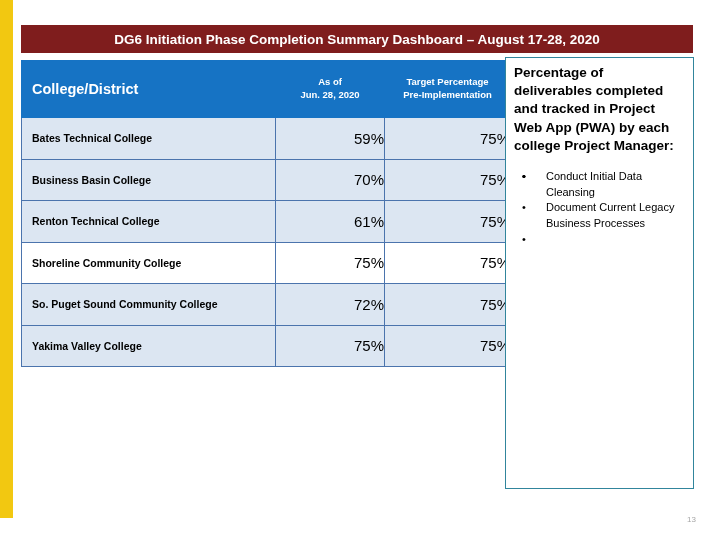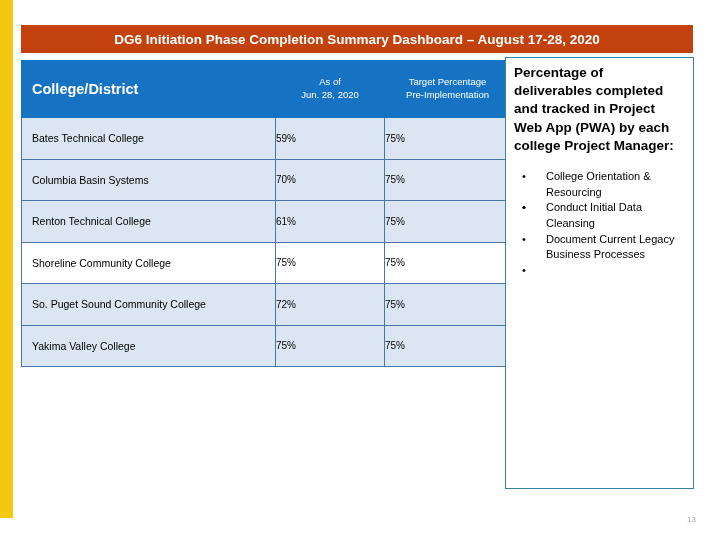--- a/index.html
+++ b/index.html
@@ -26,21 +26,21 @@
     background: #f2c811;
   }
 
   
   #title-banner {
     position: absolute;
     left: 21px;
     top: 25px;
     width: 672px;
     height: 28px;
-    background: #c2410c;
+    background: #7f1d1d;
     display: flex;
     align-items: center;
     justify-content: center;
   }
   #title-banner .title-text {
     color: #ffffff;
     font-size: 13.5px;
     font-weight: bold;
     letter-spacing: 0px;
     white-space: nowrap;
@@ -70,40 +70,40 @@
   th.col-college {
     text-align: left;
     padding-left: 10px !important;
     font-size: 14.5px;
     font-weight: bold;
     width: 243px;
   }
   th.col-asof, th.col-target {
     text-align: center;
     font-size: 9.5px;
-    font-weight: normal;
+    font-weight: bold;
     line-height: 1.35;
   }
   th.col-asof { width: 108px; }
   th.col-target { width: 125px; }
 
   #summary-table tbody tr { height: 41.5px; }
   #summary-table tbody tr.shade td { background: #dce6f2; }
   #summary-table tbody tr.plain td { background: #ffffff; }
 
   td.cell-name {
     text-align: left;
     padding-left: 10px !important;
     font-size: 10.5px;
-    font-weight: normal;
+    font-weight: bold;
     color: #000000;
   }
   td.cell-val {
-    text-align: left;
-    font-size: 10px;
+    text-align: right;
+    font-size: 15px;
     color: #000000;
   }
 
   
   #callout-panel {
     position: absolute;
     left: 505px;
     top: 57px;
     width: 189px;
     height: 432px;
@@ -172,21 +172,21 @@
       </th>
     </tr>
   </thead>
   <tbody id="table-body">
       <tr class="shade">
         <td class="cell-name">Bates Technical College</td>
         <td class="cell-val">59%</td>
         <td class="cell-val">75%</td>
       </tr>
       <tr class="shade">
-        <td class="cell-name">Columbia Basin Systems</td>
+        <td class="cell-name">Business Basin College</td>
         <td class="cell-val">70%</td>
         <td class="cell-val">75%</td>
       </tr>
       <tr class="shade">
         <td class="cell-name">Renton Technical College</td>
         <td class="cell-val">61%</td>
         <td class="cell-val">75%</td>
       </tr>
       <tr class="plain">
         <td class="cell-name">Shoreline Community College</td>
@@ -202,21 +202,21 @@
         <td class="cell-name">Yakima Valley College</td>
         <td class="cell-val">75%</td>
         <td class="cell-val">75%</td>
       </tr>
     </tbody>
 </table>
 
 <div id="callout-panel">
   <div id="callout-heading">Percentage of deliverables completed and tracked in Project Web App (PWA) by each college Project Manager:</div>
   <ul id="callout-list">
-      <li><span class="bullet">•</span><span>College Orientation &amp; Resourcing</span></li>
+      <li><span class="bullet">•</span></li>
       <li><span class="bullet">•</span></li>
       <li><span class="bullet">•</span><span>Conduct Initial Data Cleansing</span></li>
       <li><span class="bullet">•</span><span>Document Current Legacy Business Processes</span></li>
       <li><span class="bullet">•</span></li>
     </ul>
 </div>
 
 <div id="page-number">13</div>
 
 </body></html>

